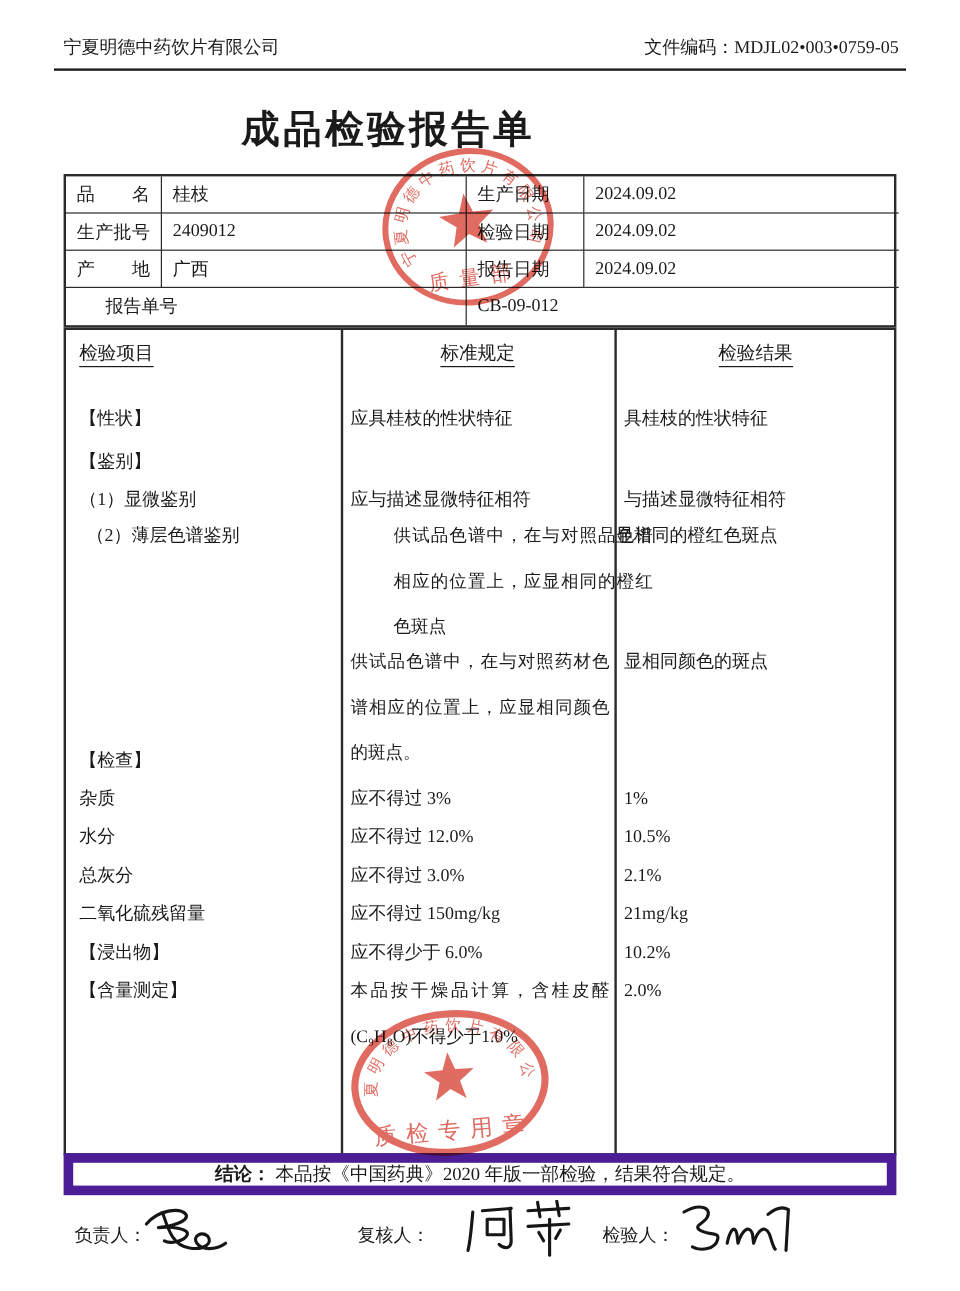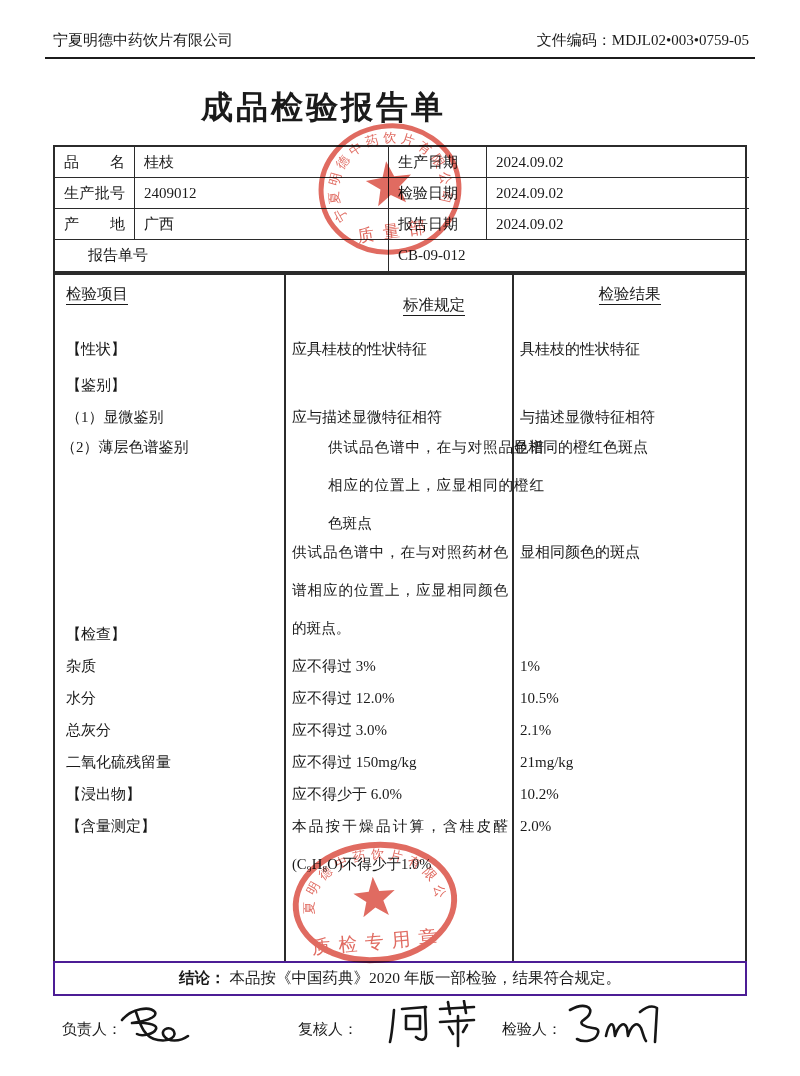--- a/index.html
+++ b/index.html
@@ -33,21 +33,21 @@
   .colhead{position:absolute;font-size:15.5px;}
   .colhead span{border-bottom:1.5px solid #1a1a1a;padding-bottom:2px;}
   .center-col{text-align:center;}
   .para{position:absolute;font-size:14.6px;line-height:38px;width:216px;
         white-space:normal;text-align:justify;}
   .jline{display:block;width:216px;text-align:justify;text-align-last:justify;
          font-size:14.6px;line-height:20px;}
 
   
   .conclusion{position:absolute;left:53px;top:961px;width:694px;height:35px;
-              border:2px solid #4c1d95;box-sizing:border-box;display:flex;
+              border:8px solid #4c1d95;box-sizing:border-box;display:flex;
               align-items:center;justify-content:center;font-size:15.5px;}
   .conclusion .lbl{font-weight:bold;margin-right:4px;}
 
   
   .sig-label{position:absolute;font-size:15px;}
   .sig{position:absolute;}
   .sig path{fill:none;stroke:#161616;stroke-width:2.6;stroke-linecap:round;stroke-linejoin:round;}
 
   
   .stamp{position:absolute;mix-blend-mode:multiply;opacity:.88;pointer-events:none;}
@@ -90,34 +90,34 @@
 
     <div class="cell span2a botrow">报告单号</div>
     <div class="cell span2b botrow lastcol">CB-09-012</div>
   </div>
 
   <div class="main-table">
     <div class="vline" style="left:229px;"></div>
     <div class="vline" style="left:457px;"></div>
 
     <div class="colhead" style="left:11px;top:9px;"><span>检验项目</span></div>
-    <div class="colhead center-col" style="left:229px;top:20px;width:228px;margin-left:36px;"><span>标准规定</span></div>
+    <div class="colhead center-col" style="left:229px;top:9px;width:228px;"><span>标准规定</span></div>
     <div class="colhead center-col" style="left:457px;top:9px;width:235px;text-align:center;"><span>检验结果</span></div>
 
     <div class="mt" style="left:11px;top:64px;">【性状】</div>
     <div class="mt" style="left:237px;top:64px;">应具桂枝的性状特征</div>
     <div class="mt" style="left:465px;top:64px;">具桂枝的性状特征</div>
 
     <div class="mt" style="left:11px;top:100px;">【鉴别】</div>
 
     <div class="mt" style="left:11px;top:132px;">（1）显微鉴别</div>
     <div class="mt" style="left:237px;top:132px;">应与描述显微特征相符</div>
     <div class="mt" style="left:465px;top:132px;">与描述显微特征相符</div>
 
-    <div class="mt" style="left:6px;top:162px;">（2）薄层色谱鉴别</div>
+    <div class="mt" style="left:17px;top:162px;">（2）薄层色谱鉴别</div>
     <div class="para" style="left:237px;top:153px;margin-left:36px;">供试品色谱中，在与对照品色谱相应的位置上，应显相同的橙红色斑点</div>
     <div class="mt" style="left:442px;top:162px;margin-left:16px;">显相同的橙红色斑点</div>
 
     <div class="para" style="left:237px;top:258px;">供试品色谱中，在与对照药材色谱相应的位置上，应显相同颜色的斑点。</div>
     <div class="mt" style="left:465px;top:267px;">显相同颜色的斑点</div>
 
     <div class="mt" style="left:11px;top:349px;">【检查】</div>
 
     <div class="mt" style="left:11px;top:381px;">杂质</div>
     <div class="mt" style="left:237px;top:381px;">应不得过 3%</div>

